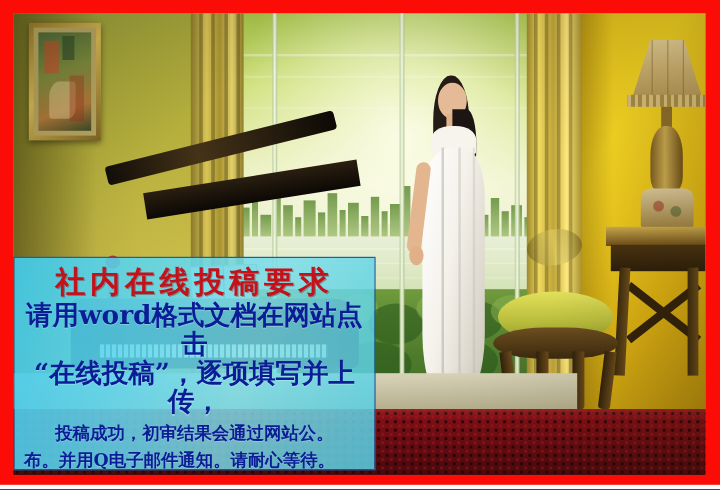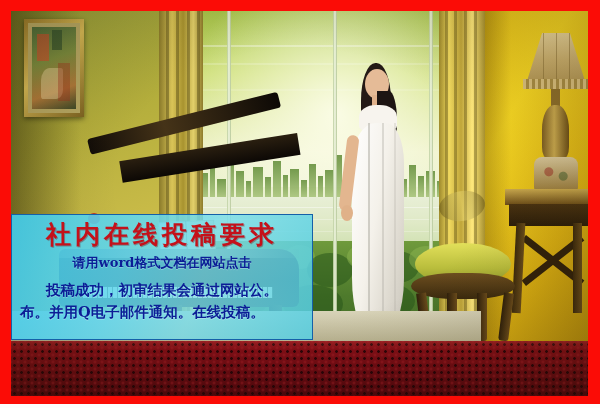--- a/index.html
+++ b/index.html
@@ -165,33 +165,33 @@
     background-size:7px 7px,7px 7px,100% 100%;
     background-position:0 0,3.5px 3.5px,0 0;}
   .carpet-hi{position:absolute;left:0;top:0;width:100%;height:8px;
     background:linear-gradient(180deg,rgba(200,80,70,.25),rgba(0,0,0,0));}
 
   
   .vignette{position:absolute;left:0;top:0;width:577px;height:385px;
     background:radial-gradient(ellipse at 50% 45%,rgba(0,0,0,0) 45%,rgba(40,25,0,.25) 100%);}
 
   
-  #notice{position:absolute;left:11px;top:214px;width:302px;height:126px;
+  #notice{position:absolute;left:11px;top:214px;width:302px;height:178px;
     background:linear-gradient(110deg,rgba(64,205,238,.90) 0%,rgba(96,217,242,.86) 38%,
                rgba(120,222,236,.82) 62%,rgba(86,207,227,.86) 100%);
     border:1px solid #1560a8;box-sizing:border-box;z-index:30;
     padding:3px 6px 16px;overflow:hidden;}
   #notice-title{color:#c4111a;font-size:25px;line-height:30px;font-weight:bold;
     text-align:center;letter-spacing:4px;
     font-family:"DejaVu Serif","Liberation Serif",serif;
     text-shadow:1px 1px 0 rgba(120,0,0,.35);margin:2px 0 1px;}
   #notice p{margin:0;color:#0b1d96;font-weight:bold;
     font-family:"DejaVu Serif","Liberation Serif",serif;
     text-shadow:0 1px 0 rgba(255,255,255,.25);}
-  #p1{font-size:13px;line-height:24px;text-align:center;letter-spacing:0px;}
+  #p1{font-size:22px;line-height:24px;text-align:center;letter-spacing:0px;}
   #p1 .l{display:block;}
   #p2{font-size:14.5px;line-height:22px;text-align:left;padding:4px 2px 0 2px;}
   #p2 .l{display:block;}
   #p2 .l.ind{text-indent:26px;}
 </style>
 </head>
 <body>
 
 <div id="poster">
 
@@ -356,22 +356,23 @@
     </div>
 
     <div class="vignette"></div>
   </div>
 
   <div id="notice">
     <div id="notice-title">社内在线投稿要求</div>
 
     <p id="p1">
       <span class="l">请用word格式文档在网站点击</span>
+      <span class="l">“在线投稿”，逐项填写并上传，</span>
     </p>
 
     <p id="p2">
       <span class="l ind">投稿成功，初审结果会通过网站公。</span>
-      <span class="l">布。并用Q电子邮件通知。在线投稿。</span>
+      <span class="l">布。并用Q电子邮件通知。请耐心等待。</span>
     </p>
   </div>
 
   <div id="white-strip"></div>
 </div>
 
 </body></html>

